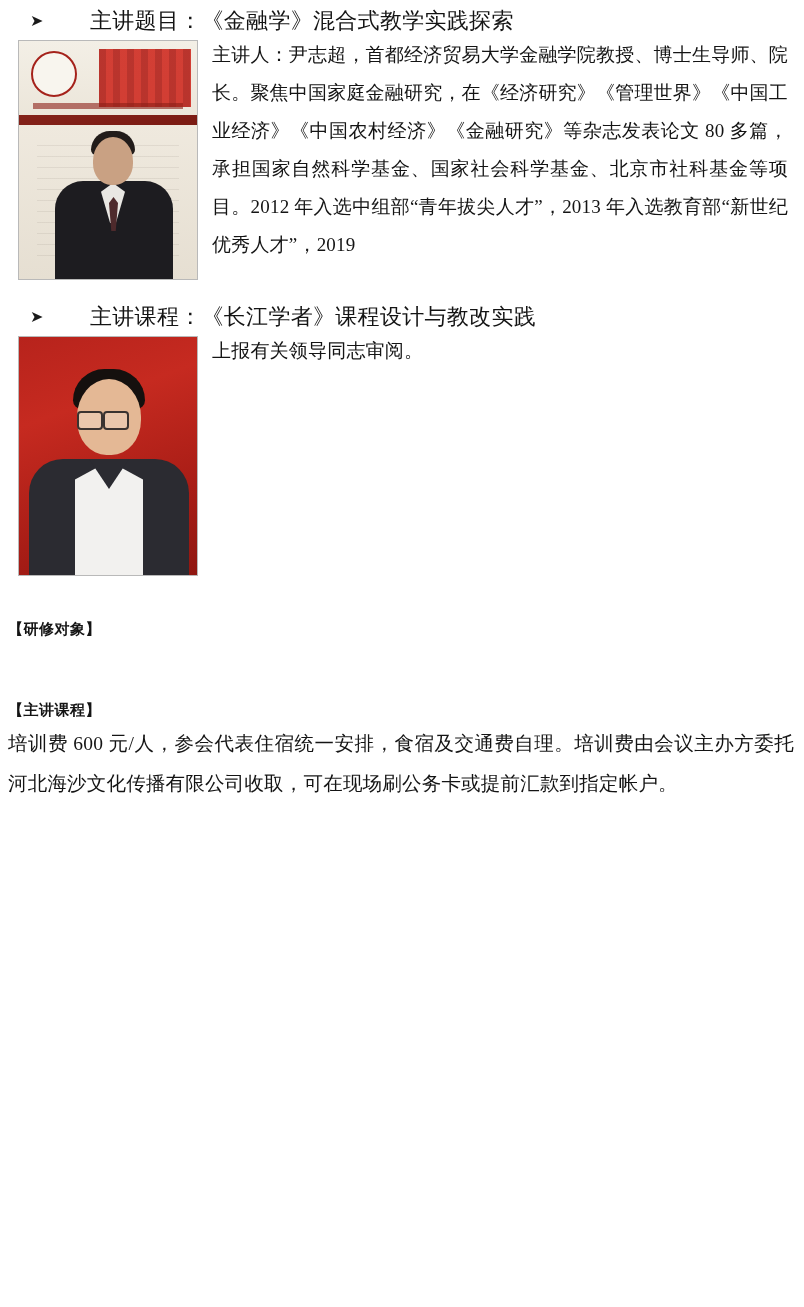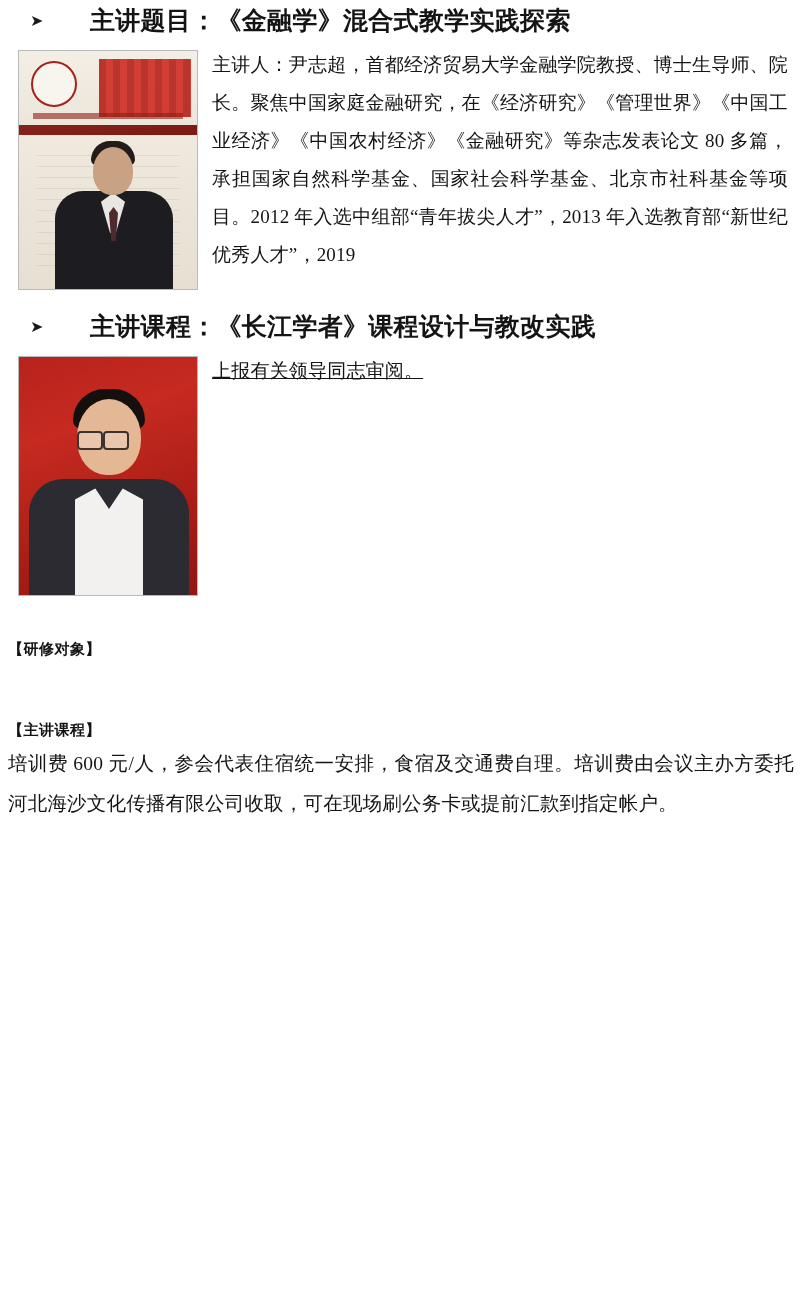--- a/index.html
+++ b/index.html
@@ -32,31 +32,31 @@
   }
   .bullet-arrow {
     width: 22px;
     flex: 0 0 22px;
     font-size: 16px;
     line-height: 30px;
     color: #1a1a1a;
     font-family: "DejaVu Sans", sans-serif;
   }
   .heading-text {
-    font-size: 25px;
-    font-weight: bold;
+    font-size: 22px;
+    font-weight: normal;
     line-height: 30px;
     letter-spacing: 0.3px;
     padding-left: 38px;
   }
 
   
   .bio-block {
     position: relative;
-    margin-top: 10px;
+    margin-top: 0;
   }
   .bio-block::after {
     content: "";
     display: block;
     clear: both;
   }
   .photo {
     float: left;
     margin-left: 18px;
     margin-right: 14px;
@@ -302,21 +302,21 @@
   <div class="bio-block block-2">
     <div class="photo photo-2">
       <div class="ph2-body"></div>
       <div class="ph2-shirt"></div>
       <div class="ph2-collar"></div>
       <div class="ph2-hair"></div>
       <div class="ph2-head"></div>
       <div class="ph2-glass-l"></div>
       <div class="ph2-glass-r"></div>
     </div>
-    <div class="bio-text" style="padding-left:0;text-decoration:underline;">上报有关领导同志审阅。</div>
+    <div class="bio-text" style="padding-left:0;">上报有关领导同志审阅。</div>
   </div>
 
   <div class="spacer-sm"></div>
 
   <div class="section-title">【研修对象】</div>
 
   <div class="spacer-md"></div>
 
   <div class="section-title">【主讲课程】</div>
   <div class="section-para">培训费 600 元/人，参会代表住宿统一安排，食宿及交通费自理。培训费由会议主办方委托河北海沙文化传播有限公司收取，可在现场刷公务卡或提前汇款到指定帐户。</div>

